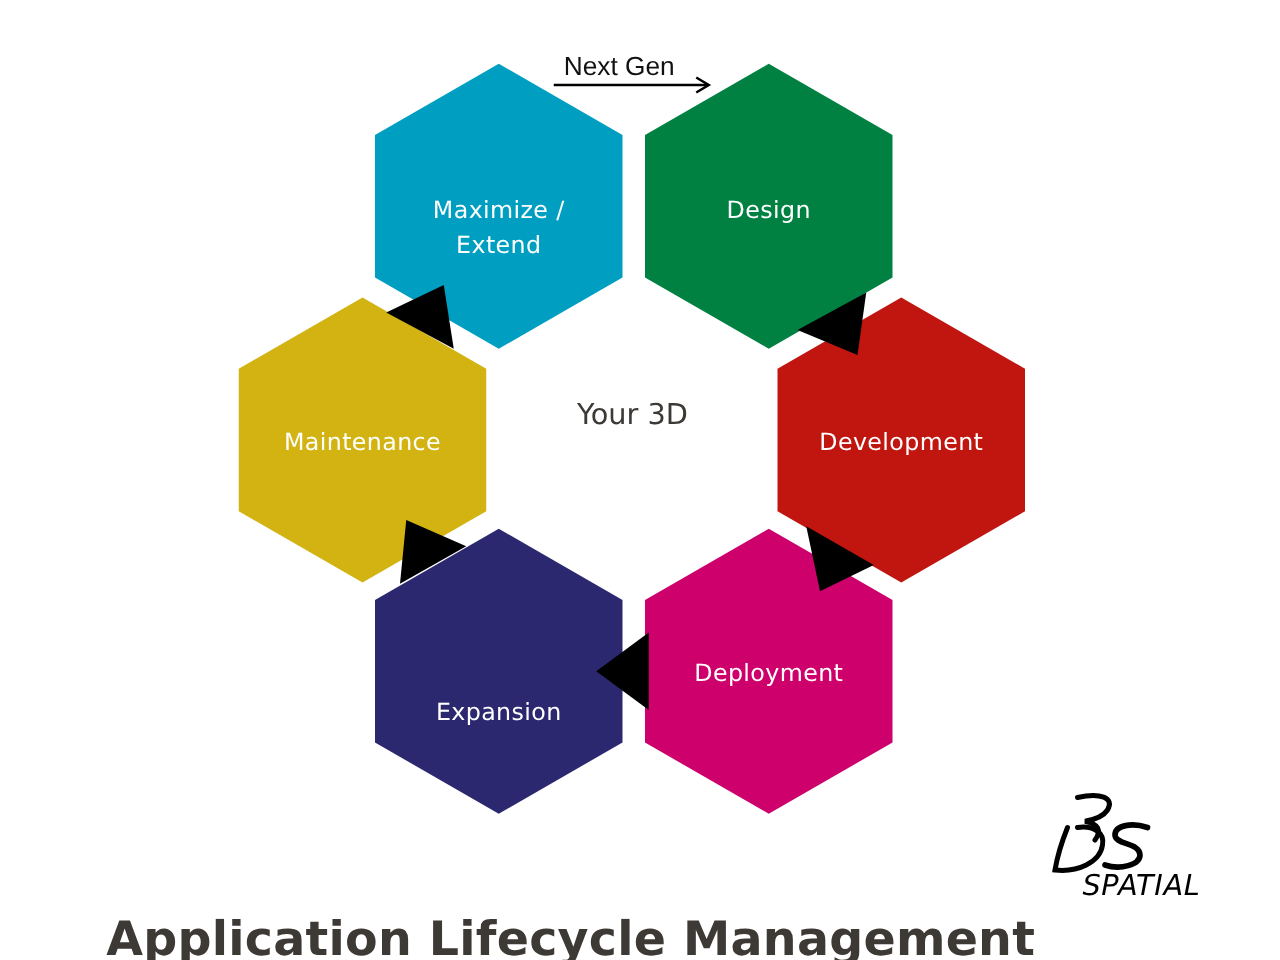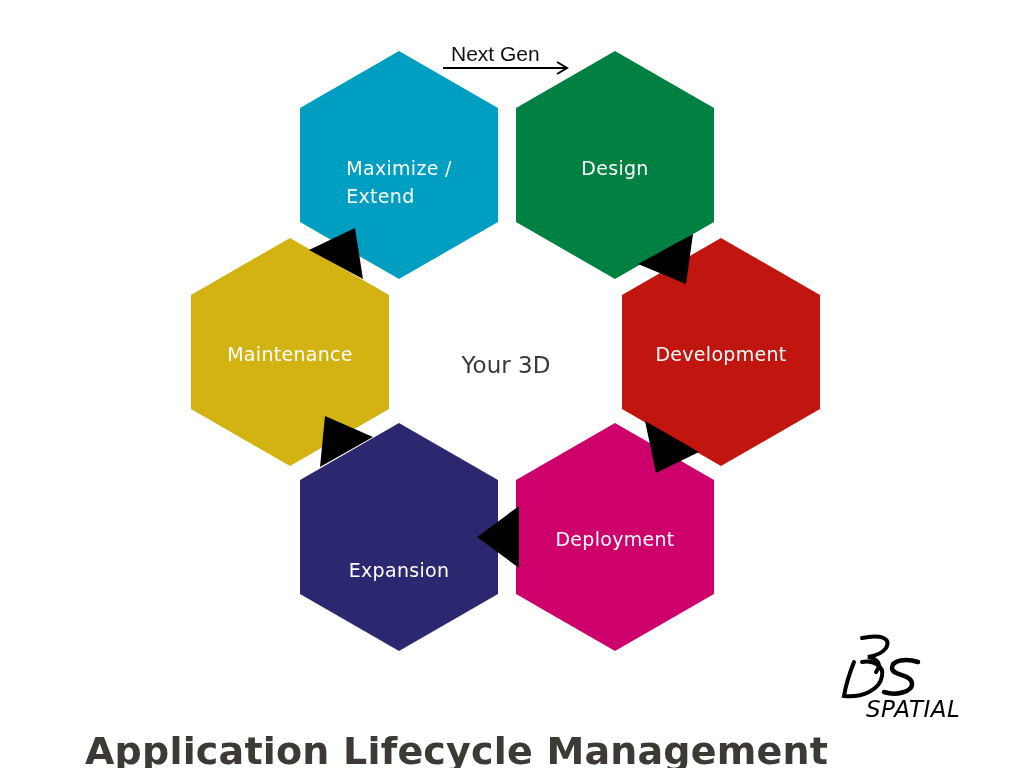--- a/index.html
+++ b/index.html
@@ -19,38 +19,37 @@
       left: 0;
       top: 0;
       width: 1024px;
       height: 768px;
     }
     .hex-label {
       position: absolute;
       color: #ffffff;
       font-family: "DejaVu Sans", sans-serif;
       font-size: 19px;
-      text-align: left;
+      text-align: center;
       line-height: 28px;
       transform: translate(-50%, -50%);
       white-space: nowrap;
       letter-spacing: 0.3px;
     }
     .center-label {
       position: absolute;
       left: 506px;
       top: 333px;
       transform: translate(-50%, -50%);
       color: #3d3935;
       font-family: "DejaVu Sans", sans-serif;
       font-size: 23px;
       line-height: 31px;
       text-align: center;
       white-space: nowrap;
-      margin-top: 32px;
     }
     .next-gen-label {
       position: absolute;
       left: 451px;
       top: 42px;
       color: #111111;
       font-family: Liberation Sans, sans-serif;
       font-size: 21px;
       white-space: nowrap;
     }

